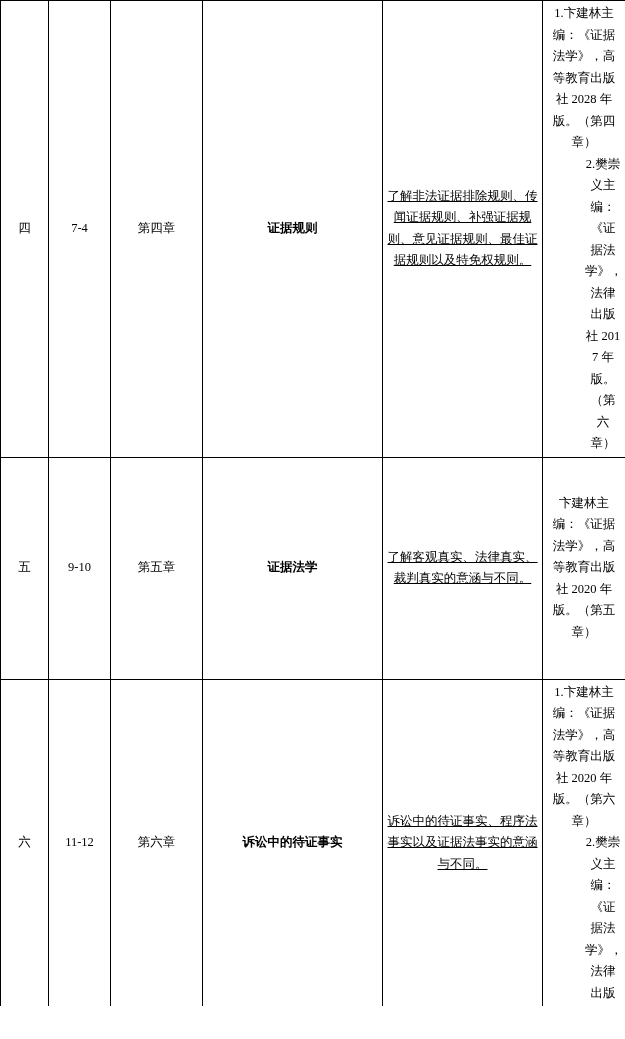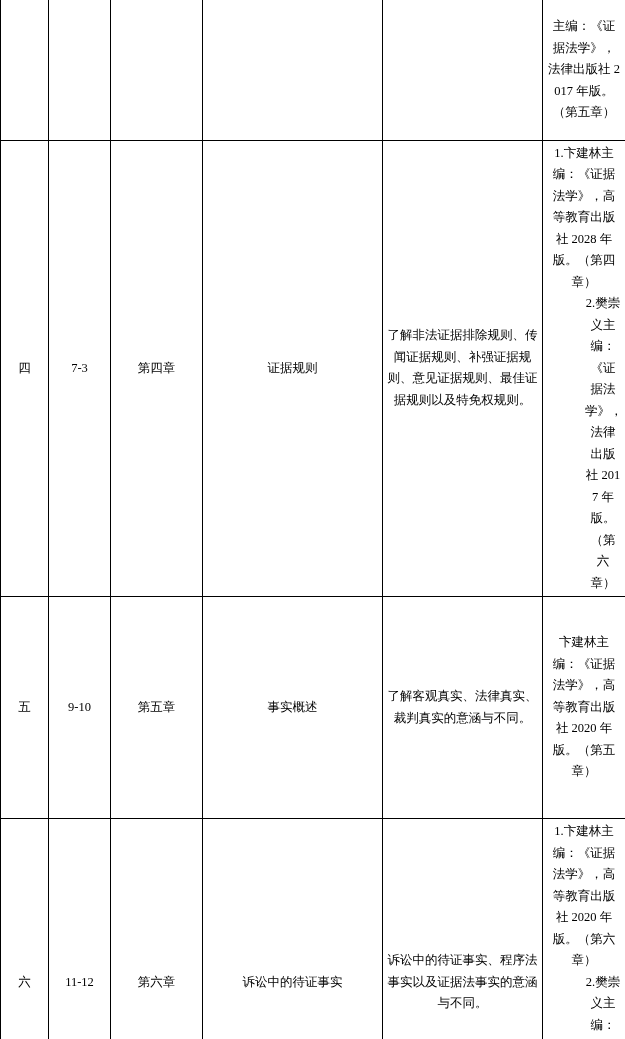--- a/index.html
+++ b/index.html
@@ -44,26 +44,28 @@
   col.c-chap   { width: 92px; }
   col.c-topic  { width: 180px; }
   col.c-obj    { width: 160px; }
   col.c-ref    { width: 83px; }
 
   td.cell-week, td.cell-hours, td.cell-chap {
     font-size: 13px;
   }
   td.cell-topic {
     font-size: 13px;
+    font-weight: bold;
   }
   td.cell-obj {
     font-size: 12.5px;
     line-height: 1.78;
     text-align: center;
     padding: 4px 7px;
+    text-decoration: underline;
   }
   td.cell-ref {
     font-size: 12.5px;
     line-height: 1.78;
     text-align: center;
     padding: 4px 5px;
   }
   .ref-block {
     display: block;
   }
@@ -89,48 +91,38 @@
     <colgroup>
       <col class="c-week">
       <col class="c-hours">
       <col class="c-chap">
       <col class="c-topic">
       <col class="c-obj">
       <col class="c-ref">
     </colgroup>
     <tbody>
 
-      <tr class="row-continued" style="height:140px;">
-        <td class="cell-week"></td>
-        <td class="cell-hours"></td>
-        <td class="cell-chap"></td>
-        <td class="cell-topic"></td>
-        <td class="cell-obj"></td>
-        <td class="cell-ref">
-          <span class="ref-block">主编：《证据法学》，法律出版社 2017 年版。（第五章）</span>
-        </td>
-      </tr>
 
       <tr style="height:400px;">
         <td class="cell-week">四</td>
-        <td class="cell-hours">7-3</td>
+        <td class="cell-hours">7-4</td>
         <td class="cell-chap">第四章</td>
         <td class="cell-topic">证据规则</td>
         <td class="cell-obj">了解非法证据排除规则、传闻证据规则、补强证据规则、意见证据规则、最佳证据规则以及特免权规则。</td>
         <td class="cell-ref">
           <span class="ref-block">1.卞建林主编：《证据法学》，高等教育出版社 2028 年版。（第四章）</span>
           <span class="ref-block">2.樊崇义主编：《证据法学》，法律出版社 2017 年版。（第六章）</span>
         </td>
       </tr>
 
       <tr style="height:222px;">
         <td class="cell-week">五</td>
         <td class="cell-hours">9-10</td>
         <td class="cell-chap">第五章</td>
-        <td class="cell-topic">事实概述</td>
+        <td class="cell-topic">证据法学</td>
         <td class="cell-obj">了解客观真实、法律真实、裁判真实的意涵与不同。</td>
         <td class="cell-ref">
           <span class="ref-block">卞建林主编：《证据法学》，高等教育出版社 2020 年版。（第五章）</span>
         </td>
       </tr>
 
       <tr class="row-cut" style="height:277px;">
         <td class="cell-week">六</td>
         <td class="cell-hours">11-12</td>
         <td class="cell-chap">第六章</td>

